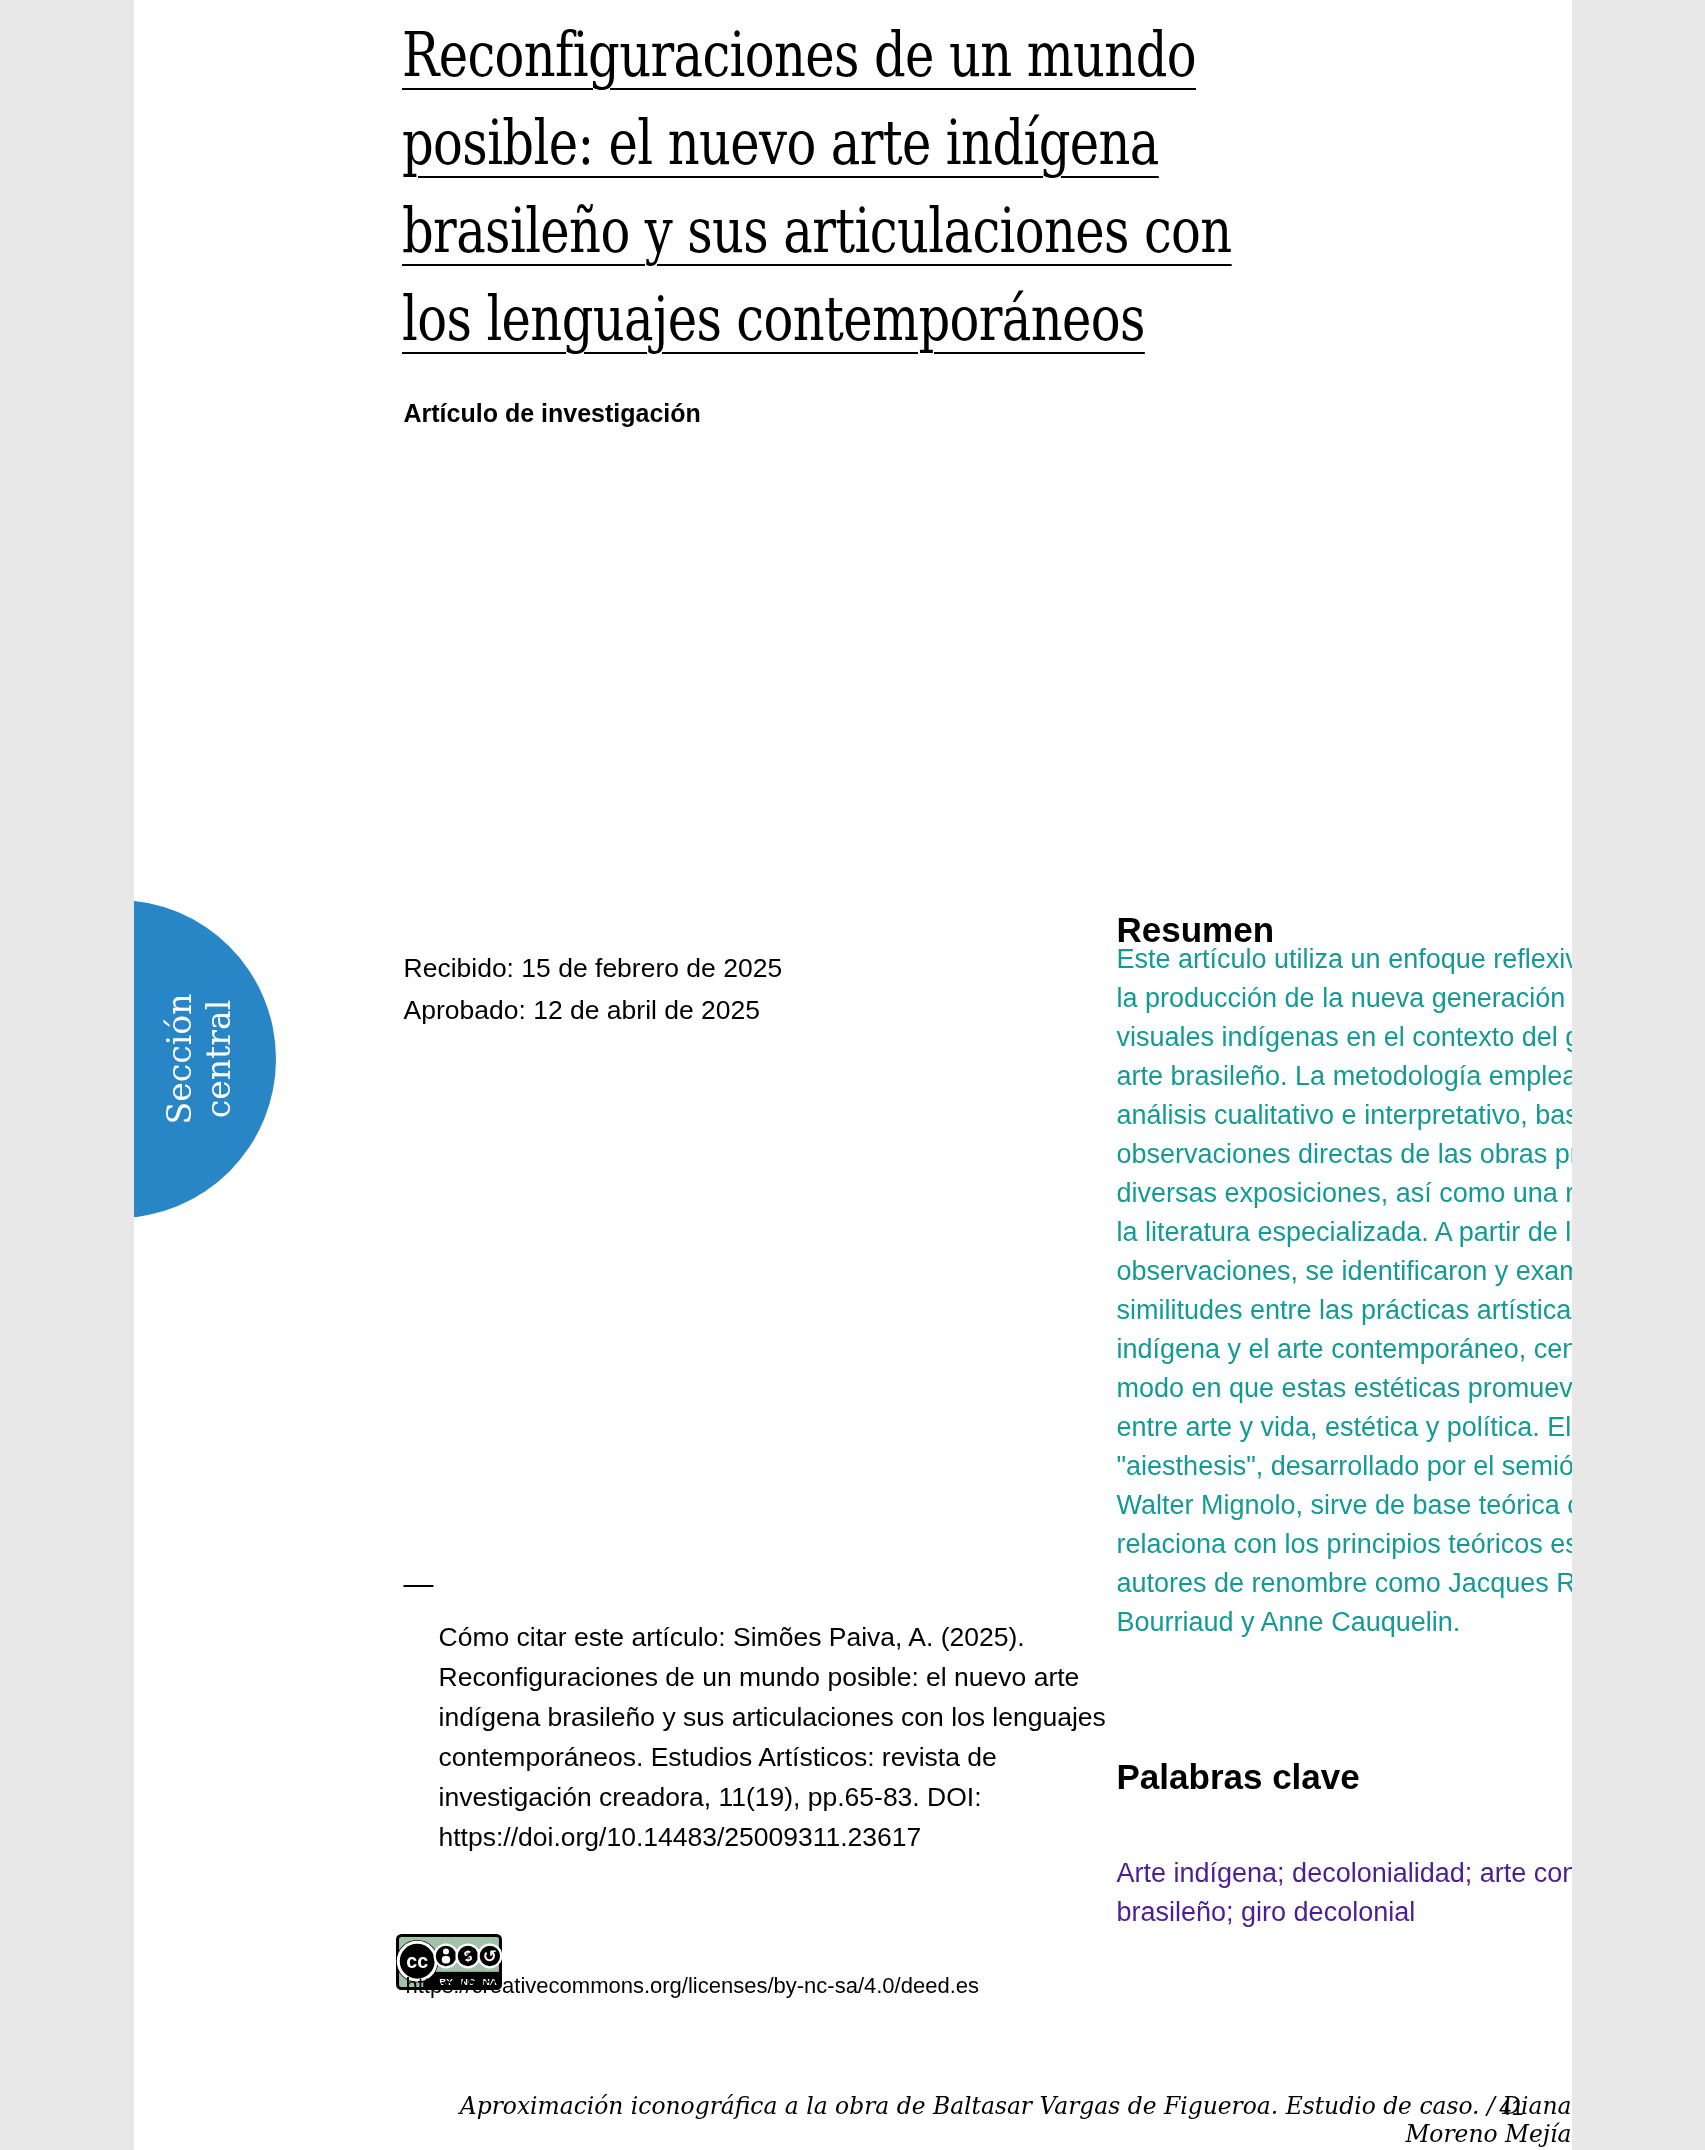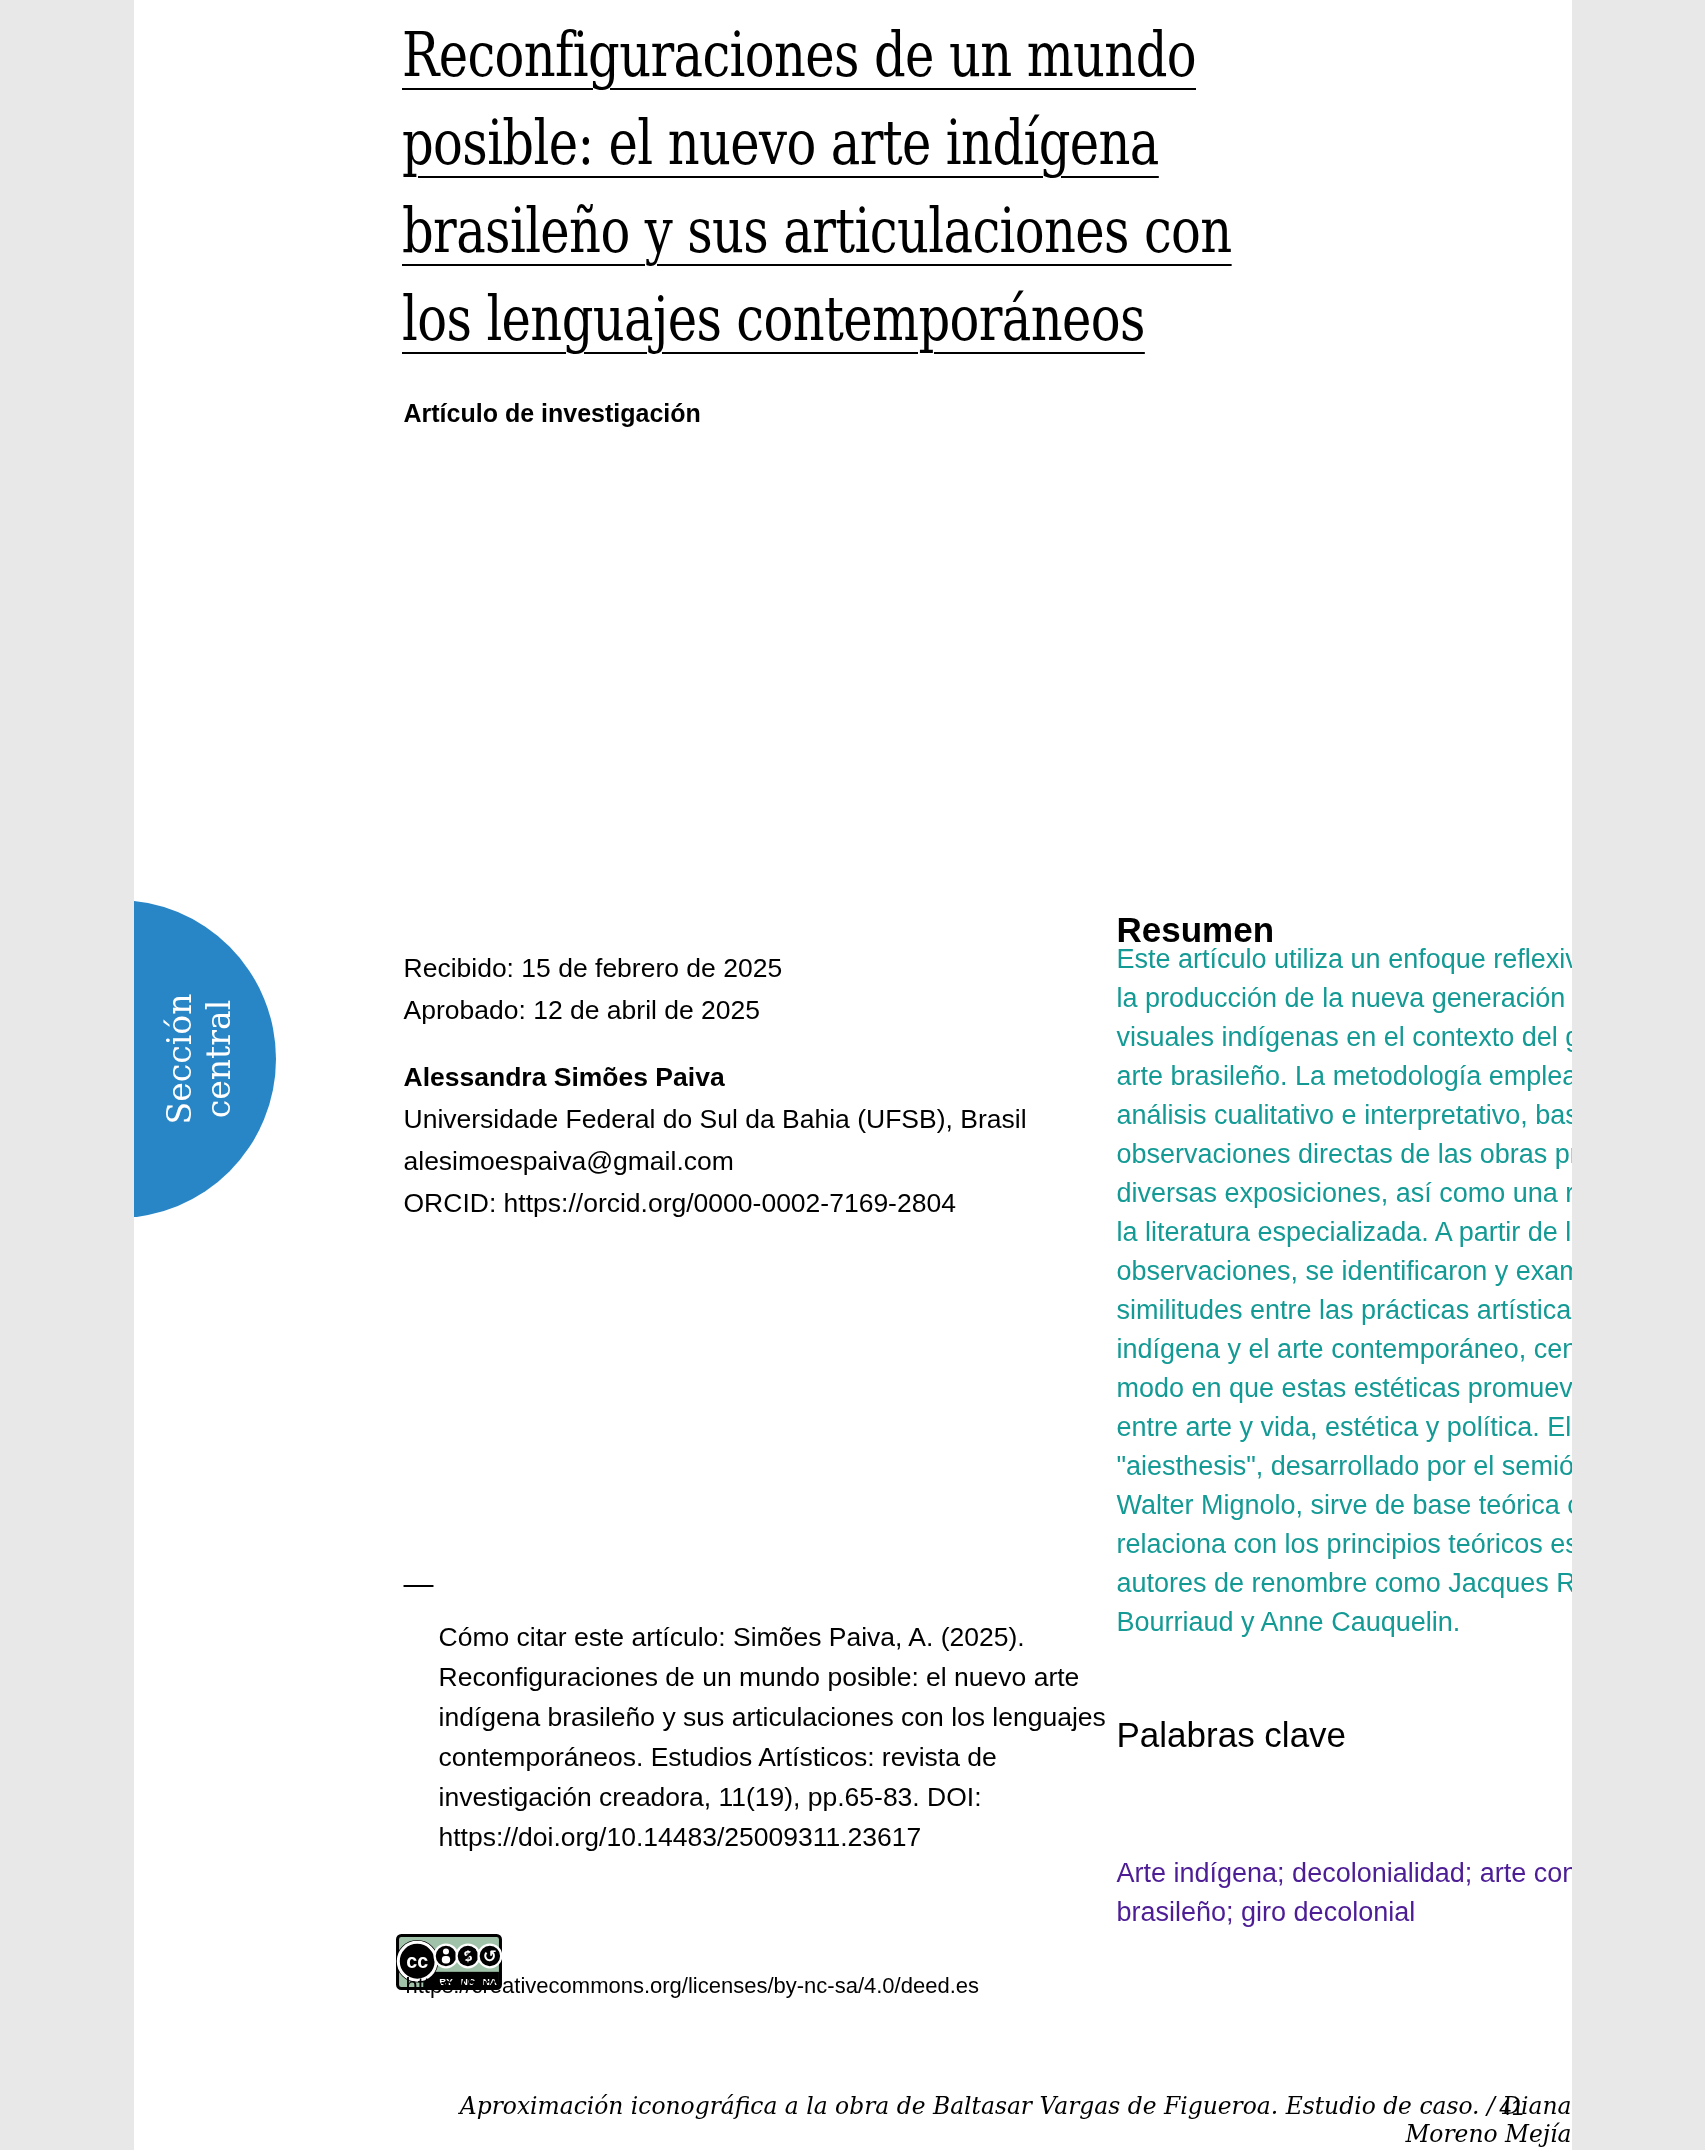--- a/index.html
+++ b/index.html
@@ -74,22 +74,22 @@
   
   .abstract-heading{
     position:absolute;left:983px;top:910px;
     font-size:35px;font-weight:bold;
   }
   .abstract-body{
     position:absolute;left:983px;top:940px;
     width:668px;font-size:27px;line-height:39px;
   }
   .keywords-heading{
-    position:absolute;left:983px;top:1715px;
-    font-size:35px;font-weight:normal;
+    position:absolute;left:983px;top:1757px;
+    font-size:35px;font-weight:bold;
   }
   .keywords-body{
     position:absolute;left:983px;top:1854px;
     width:668px;font-size:27px;line-height:39px;
   }
   
   .footer-running-title{
     position:absolute;left:268px;top:2092px;
     font-family:"DejaVu Serif", serif;
     font-style:italic;
@@ -117,26 +117,20 @@
   <div class="section-badge-label">
     <span>Sección</span>
     <span>central</span>
   </div>
 
   <div class="dates">
     <div>Recibido: 15 de febrero de 2025</div>
     <div>Aprobado: 12 de abril de 2025</div>
   </div>
 
-  <div class="author-block">
-    <div class="author-name">Alessandra Simões Paiva</div>
-    <div>Universidade Federal do Sul da Bahia (UFSB), Brasil</div>
-    <div>alesimoespaiva@gmail.com</div>
-    <div>ORCID: https://orcid.org/0000-0002-7169-2804</div>
-  </div>
 
   <div class="citation-dash">—</div>
   <div class="citation-text">Cómo citar este artículo: Simões Paiva, A. (2025). Reconfiguraciones de un mundo posible: el nuevo arte indígena brasileño y sus articulaciones con los lenguajes contemporáneos. Estudios Artísticos: revista de investigación creadora, 11(19), pp.65-83. DOI: https://doi.org/10.14483/25009311.23617</div>
 
   <svg class="cc-badge" viewBox="0 0 140 74" xmlns="http://www.w3.org/2000/svg">
     <rect x="2" y="2" width="136" height="70" rx="5" fill="#9FC2A8" stroke="#000" stroke-width="4"></rect>
     <rect x="36" y="50" width="100" height="21" fill="#000"></rect>
 
     <g>
       <circle cx="28" cy="36" r="27" fill="none" stroke="#000" stroke-width="2"></circle>

